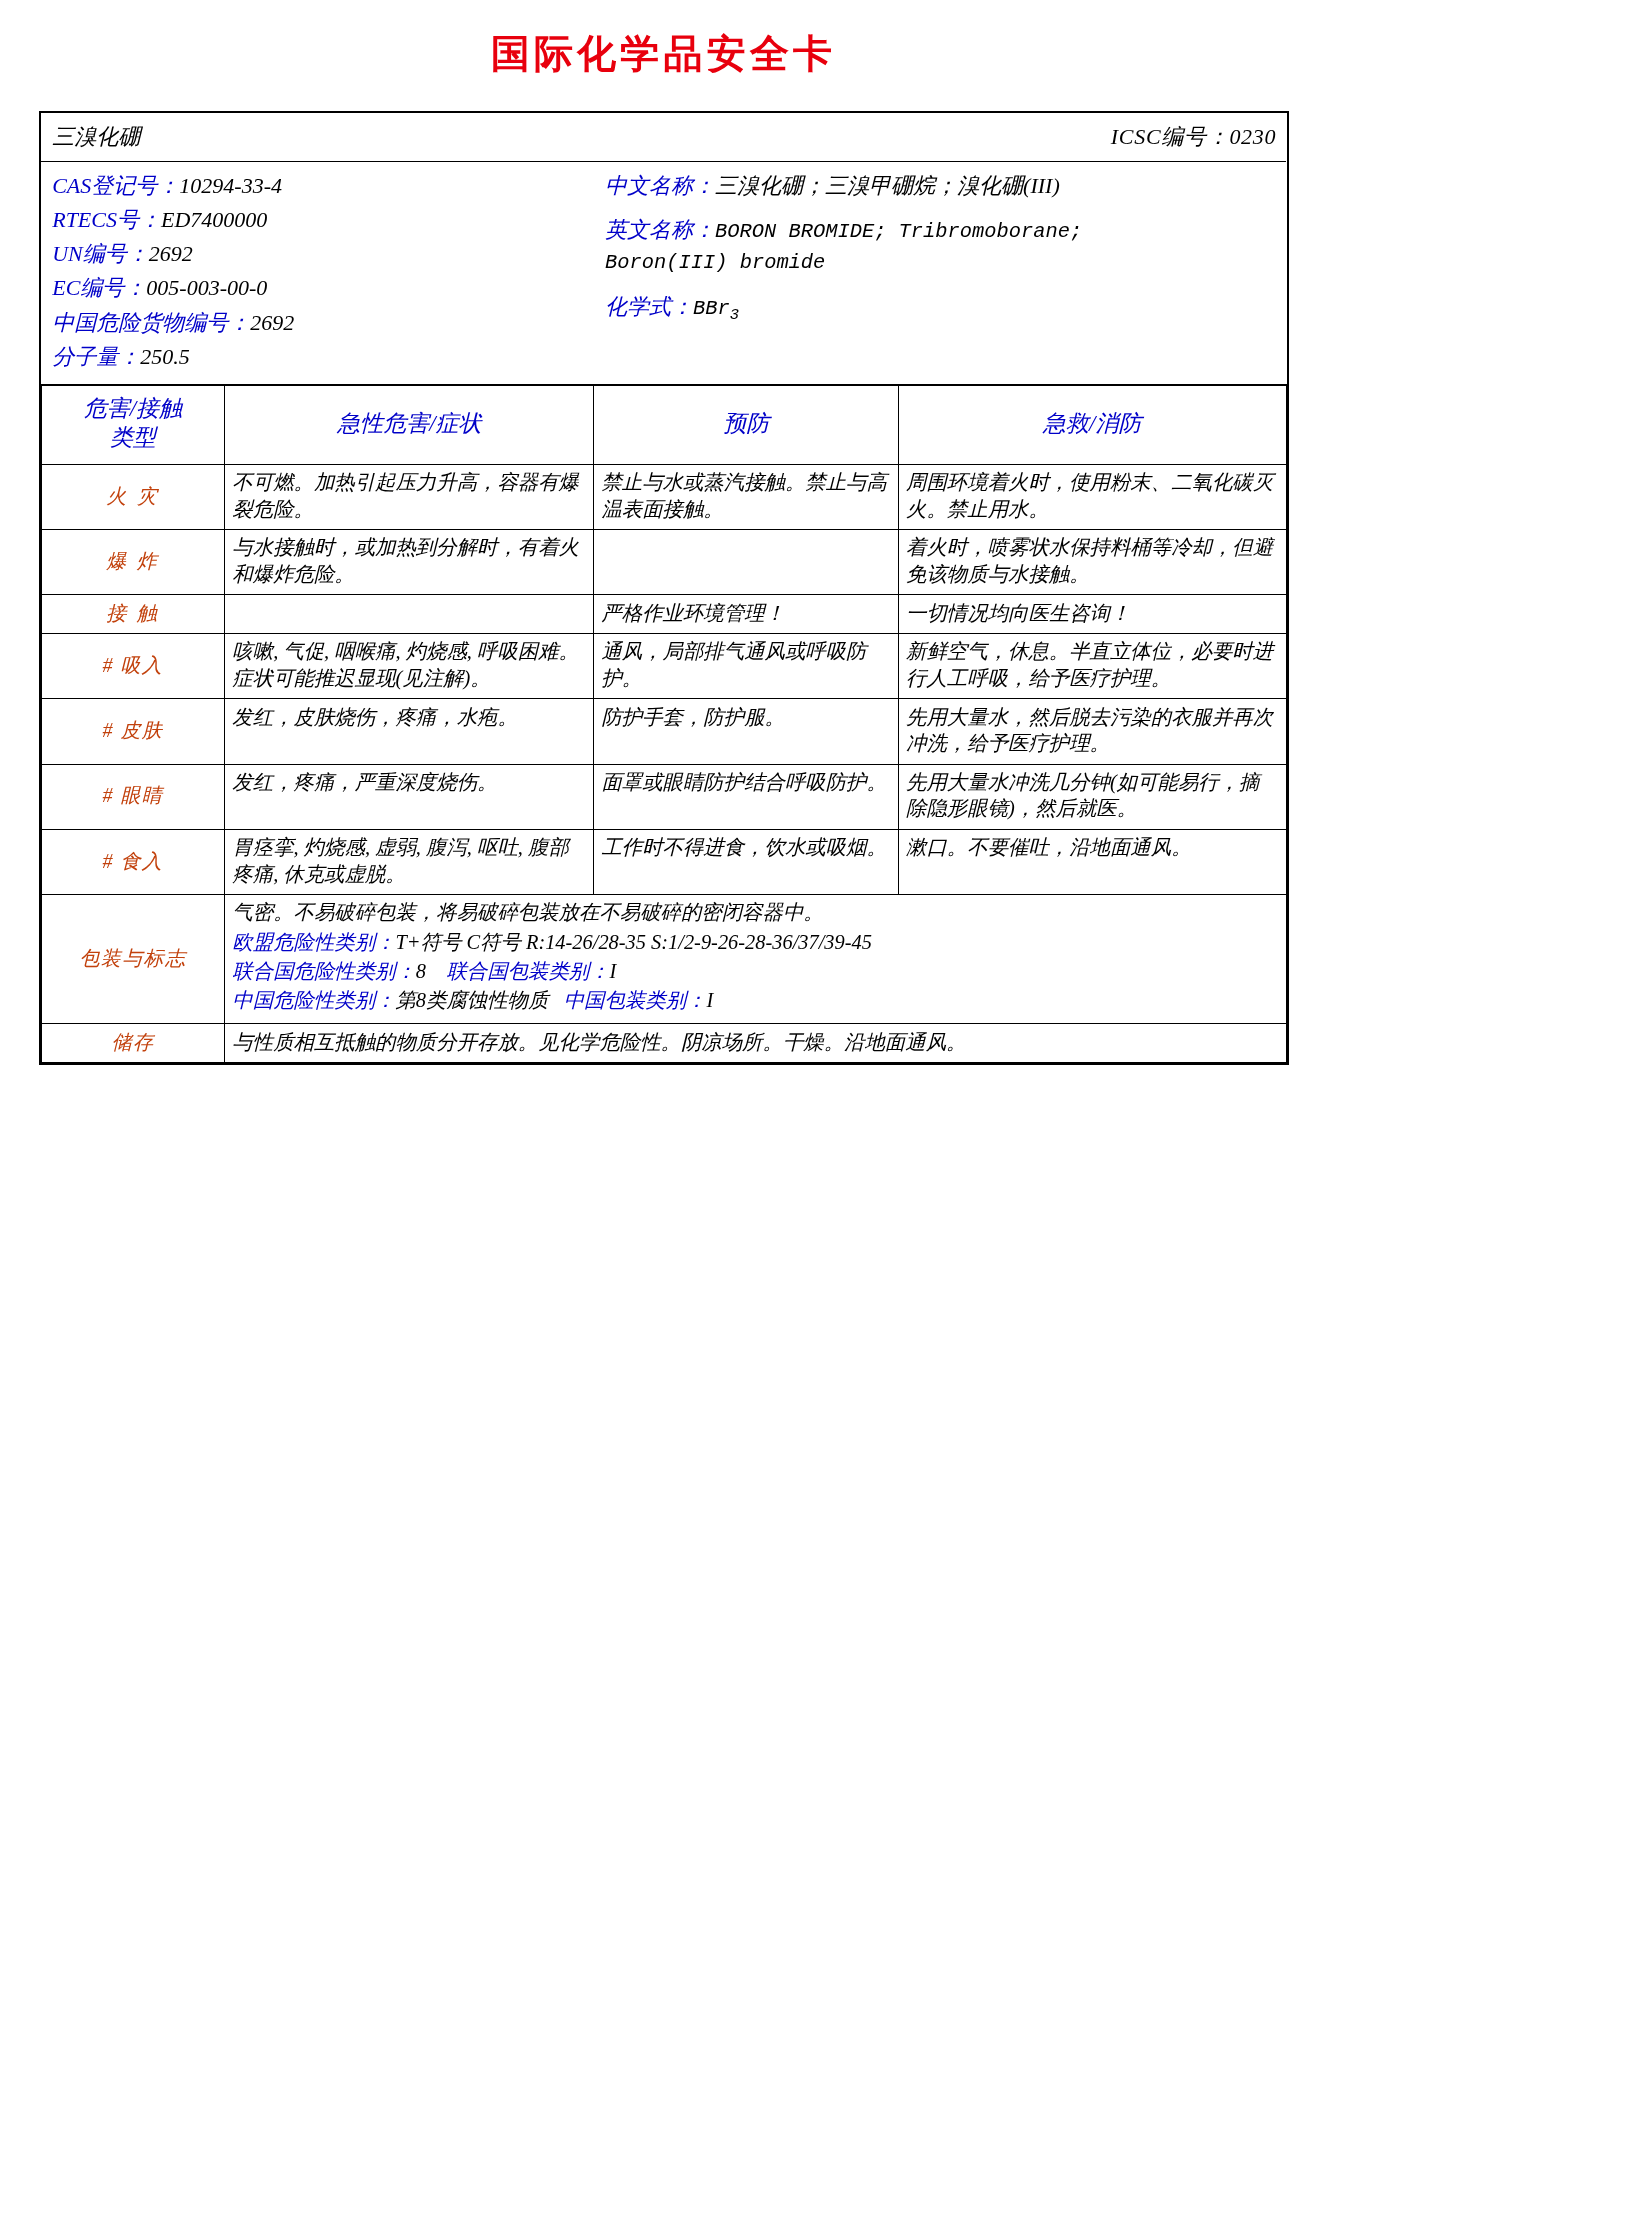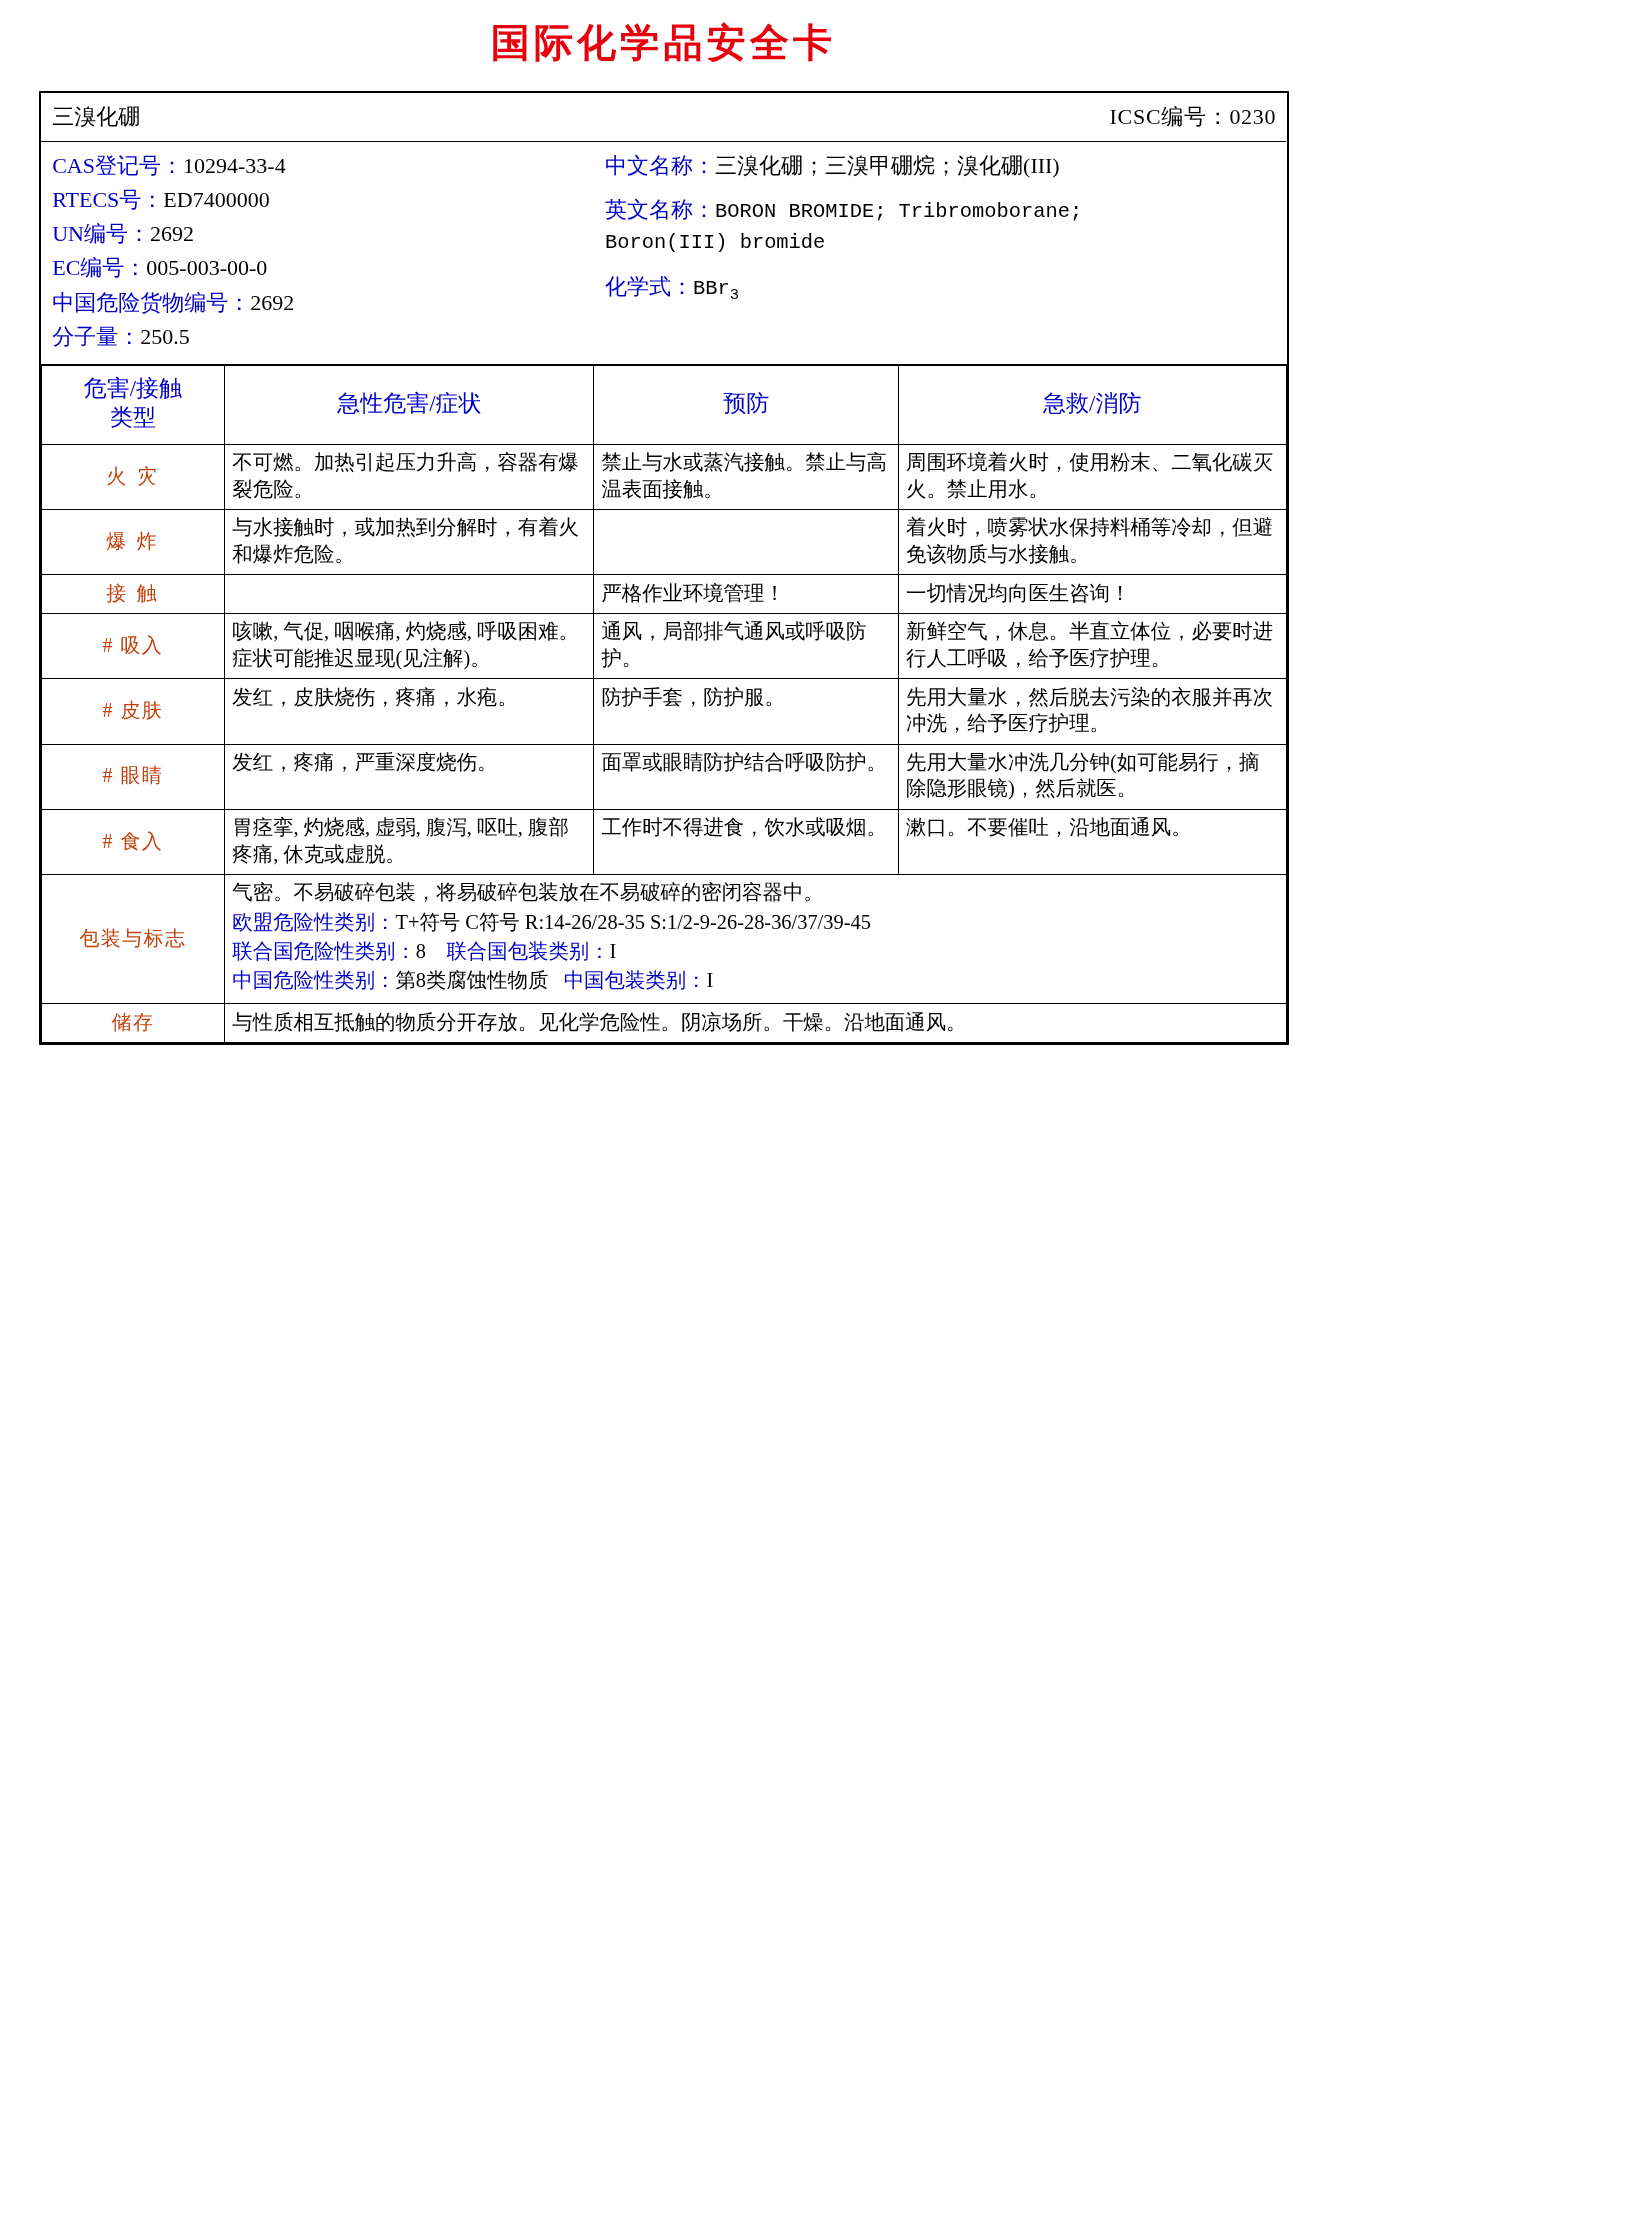--- a/index.html
+++ b/index.html
@@ -7,37 +7,38 @@
     padding: 0;
     background: #ffffff;
   }
   body {
     width: 1651px;
     font-family: "Liberation Serif", "DejaVu Serif", serif;
   }
   .page {
     width: 1327px;
     box-sizing: border-box;
-    padding: 1px;
+    padding: 12px;
   }
   .doc-title {
     text-align: center;
     color: #e8000d;
     font-family: "Liberation Serif", "DejaVu Serif", serif;
     font-weight: bold;
     font-size: 39px;
     letter-spacing: 4.2px;
     padding-top: 15.4px;
     padding-bottom: 12.6px;
   }
   .card {
-    margin: 8px auto;
+    margin: 17px auto;
     width: 1250px;
     border: 2.8px solid #000;
     box-sizing: border-box;
+    font-style: italic;
   }
   table {
     border-collapse: collapse;
     width: 100%;
     table-layout: fixed;
   }
   td {
     border: 1.4px solid #000;
     vertical-align: top;
     padding: 4.2px 7px 7px 7px;

